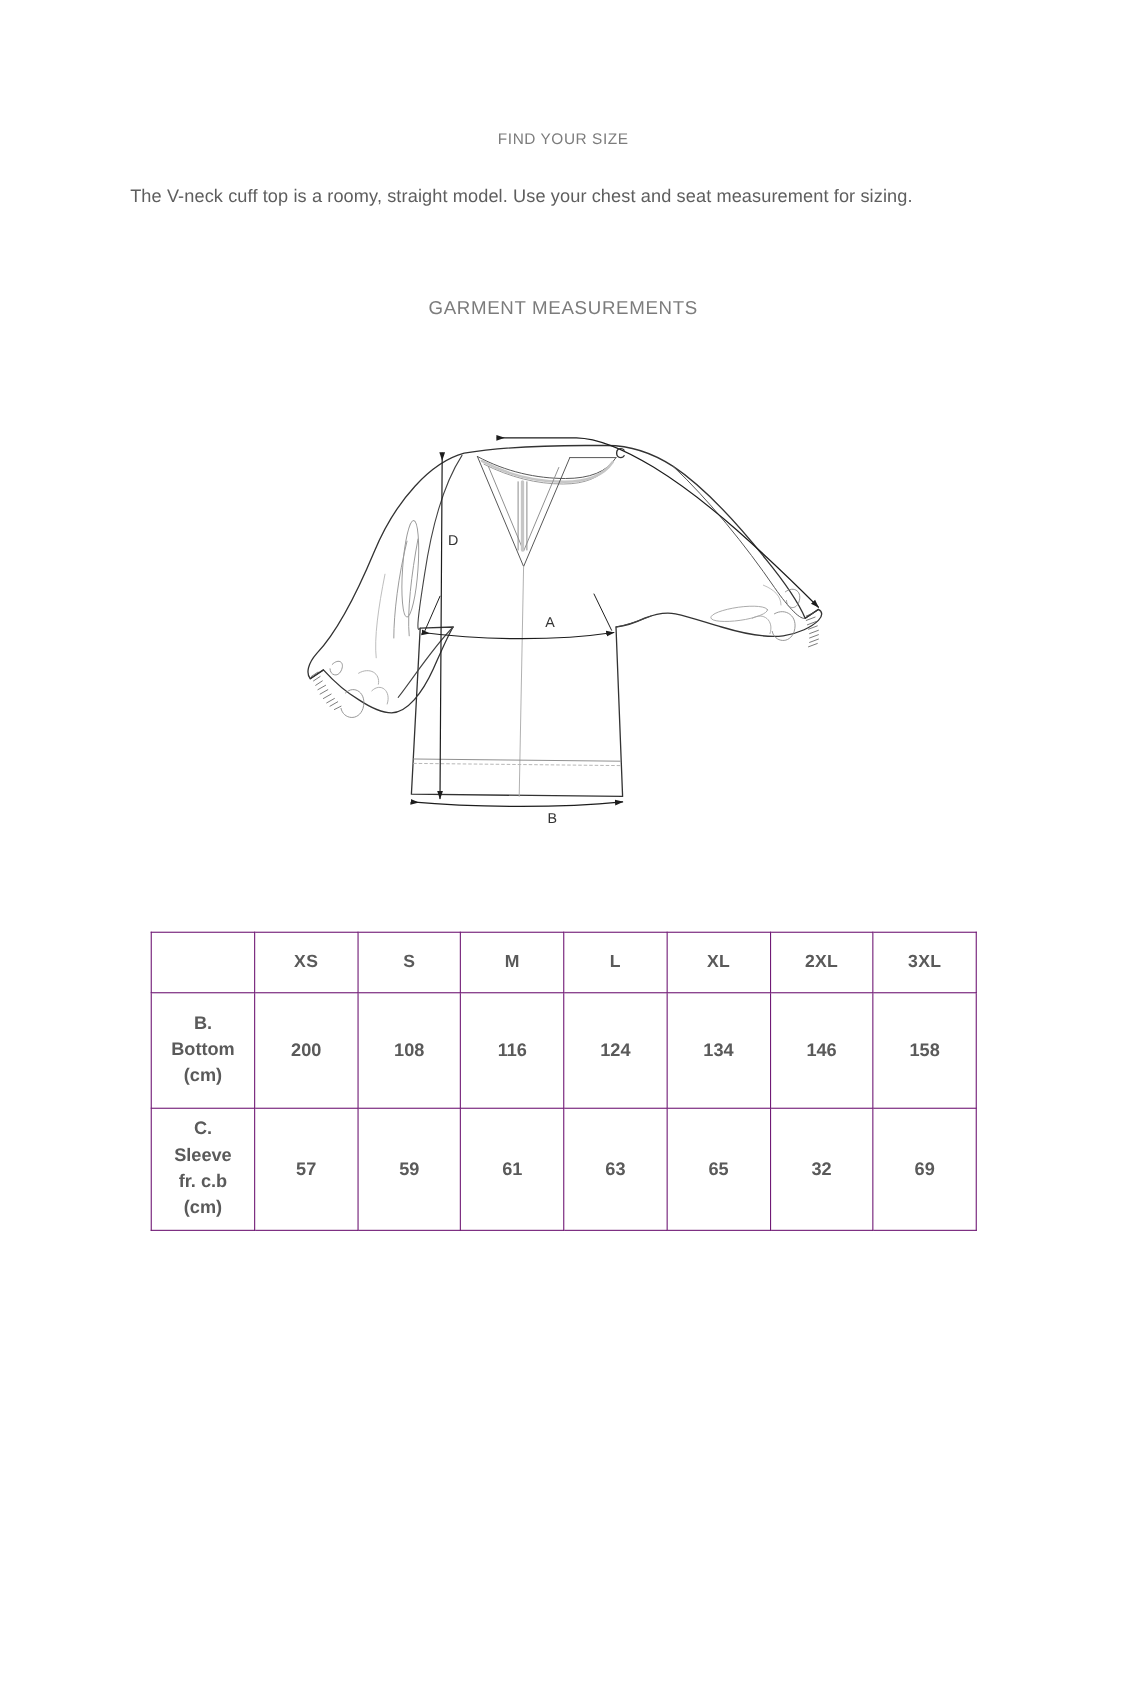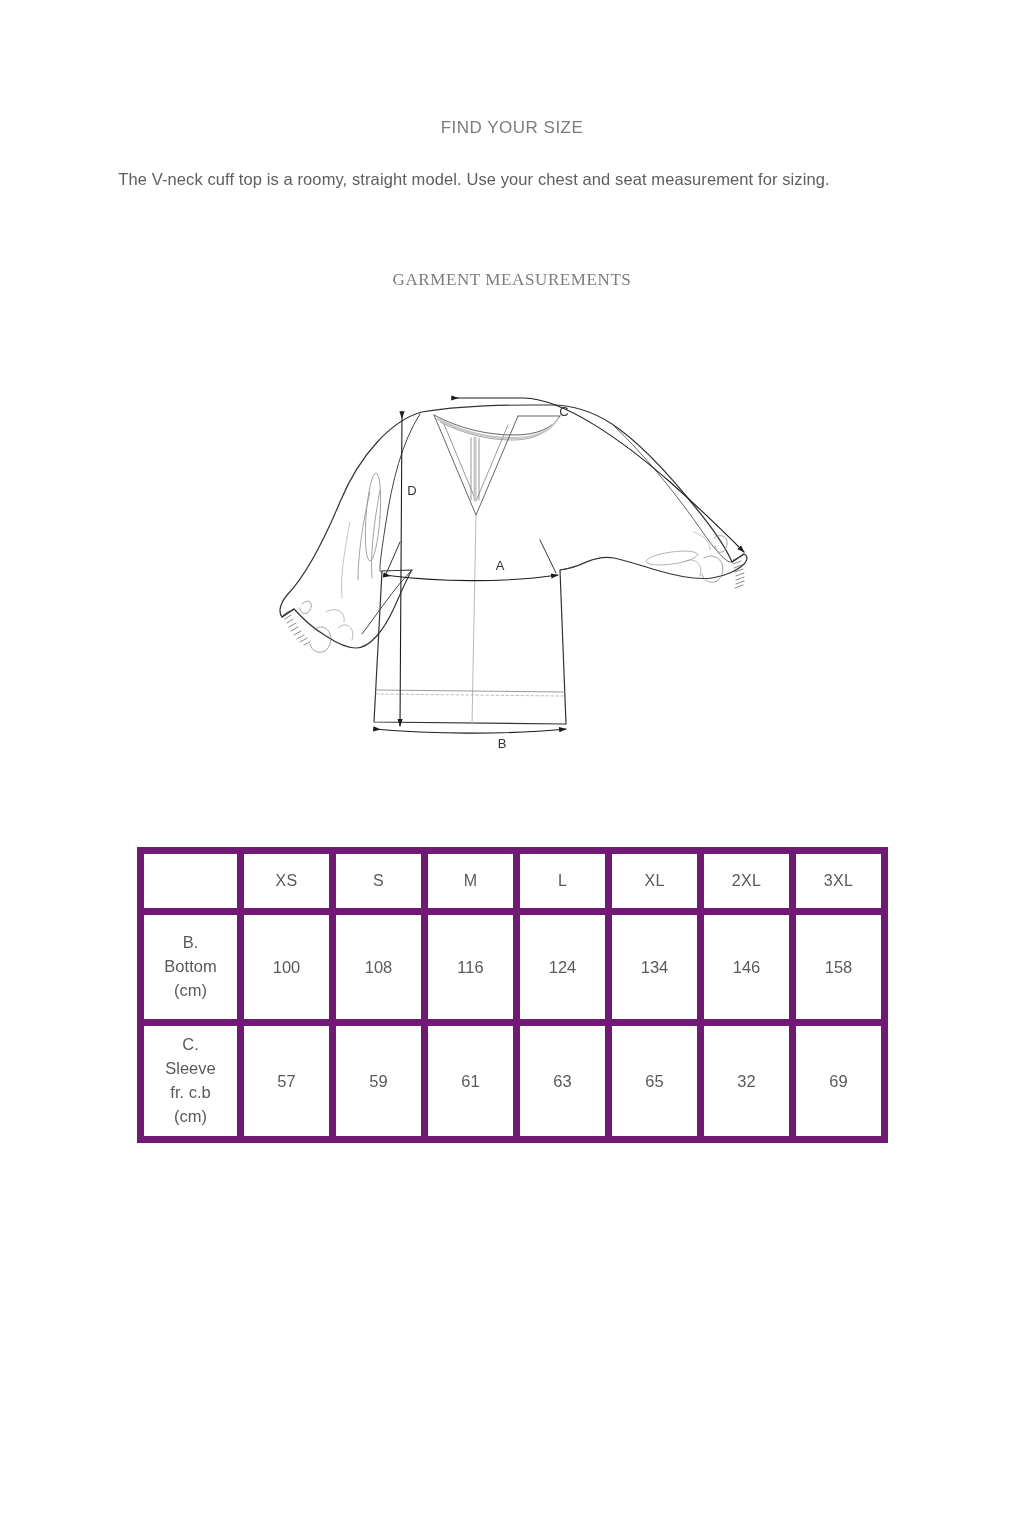--- a/index.html
+++ b/index.html
@@ -24,21 +24,21 @@
     box-sizing: border-box;
   }
 
   
   .title {
     position: absolute;
     top: 118px;
     left: 0;
     width: 1024px;
     text-align: center;
-    font-size: 17px;
+    font-size: 14px;
     letter-spacing: 0.5px;
     color: #7c7c7c;
     font-weight: 400;
   }
 
   .intro {
     position: absolute;
     top: 170px;
     left: 0;
     width: 948px;
@@ -52,21 +52,20 @@
   .section-title {
     position: absolute;
     top: 270px;
     left: 0;
     width: 1024px;
     text-align: center;
     font-size: 17px;
     letter-spacing: 0.6px;
     color: #7c7c7c;
     font-weight: 400;
-    font-family: Liberation Serif, serif;
   }
 
   
   .drawing-wrap {
     position: absolute;
     top: 372px;
     left: 252px;
     width: 520px;
     height: 395px;
   }
@@ -83,24 +82,24 @@
     left: 137px;
     width: 751px;
   }
   table.size-table {
     border-collapse: collapse;
     width: 751px;
     table-layout: fixed;
   }
   table.size-table td,
   table.size-table th {
-    border: 7px solid #701a75;
+    border: 1px solid #701a75;
     text-align: center;
     vertical-align: middle;
-    font-weight: 400;
+    font-weight: 700;
     color: #5a5a5a;
     padding: 0;
   }
   table.size-table thead th {
     height: 54px;
     font-size: 16px;
     letter-spacing: 0.3px;
   }
   table.size-table tbody td {
     font-size: 16.5px;
@@ -263,21 +262,21 @@
       </thead>
       <tbody>
 
 
         <tr class="r-bottom">
           <td class="rowlabel">
             <div>B.</div>
             <div>Bottom</div>
             <div>(cm)</div>
           </td>
-          <td>100</td>
+          <td>200</td>
           <td>108</td>
           <td>116</td>
           <td>124</td>
           <td>134</td>
           <td>146</td>
           <td>158</td>
         </tr>
 
         <tr class="r-sleeve">
           <td class="rowlabel">

